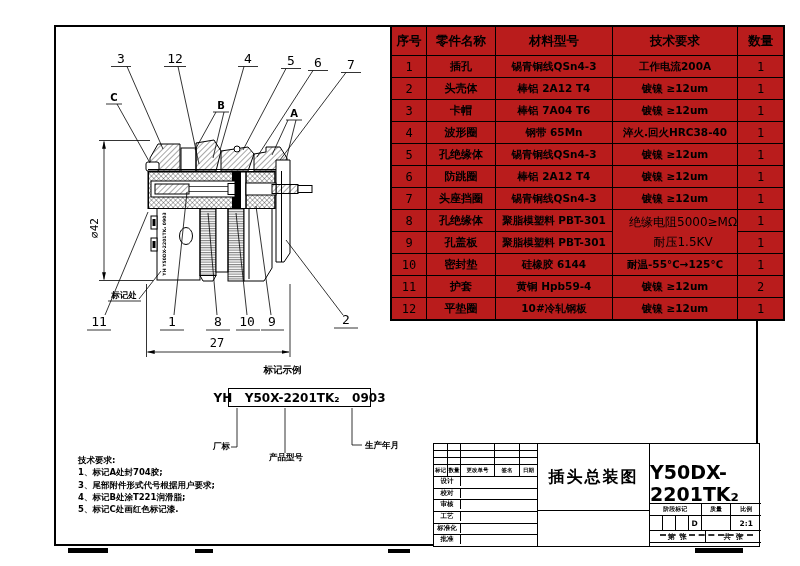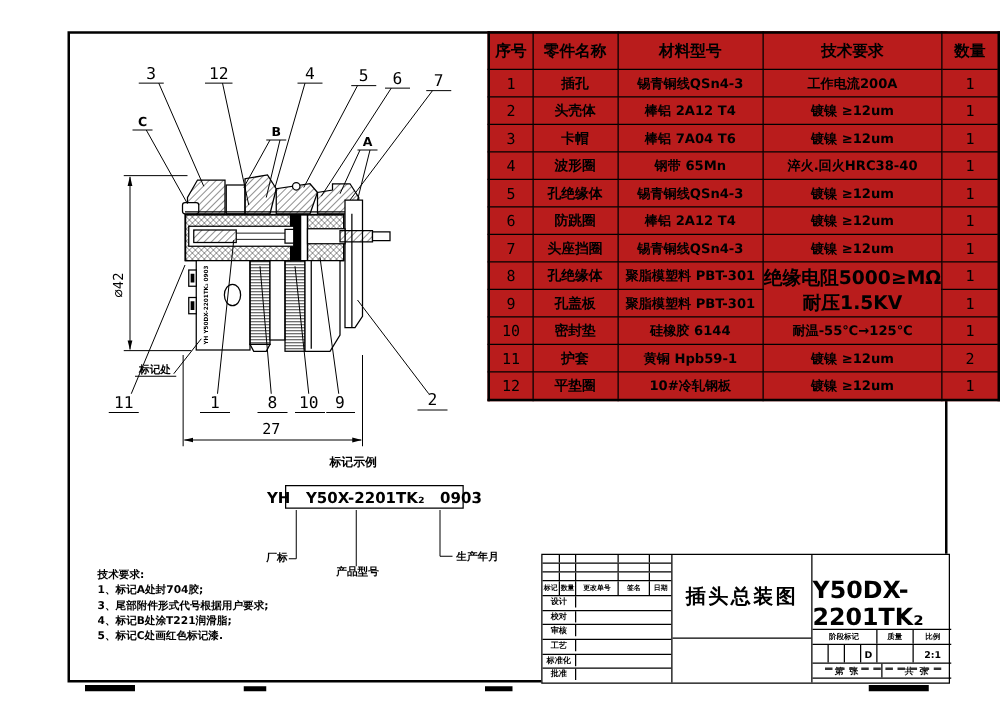--- a/index.html
+++ b/index.html
@@ -12,21 +12,21 @@
               border:2px solid #000;background:#b91c1c;}
   table.parts td{border:1px solid #000;text-align:center;vertical-align:middle;padding:0;
                  overflow:hidden;white-space:nowrap;}
   table.parts tr.hd td{height:28px;font-weight:bold;font-size:12.5px;}
   table.parts tr.r td{height:21px;}
   .c-no{width:34px;font-family:"DejaVu Sans Mono",monospace;font-size:12px;}
   .c-name{width:68px;font-weight:bold;font-size:11px;}
   .c-mat{width:116px;font-weight:bold;font-size:10.5px;margin-top:44px;}
   .c-req{width:107px;font-weight:bold;font-size:10.5px;}
   .c-qty{width:45px;font-family:"DejaVu Sans Mono",monospace;font-size:12px;}
-  .two-line div{line-height:20px;font-weight:bold;font-size:15px;}
+  .two-line div{line-height:20px;font-weight:normal;font-size:12px;margin-left:16px;}
 
   
   .mk-title{position:absolute;left:240px;top:364px;width:85px;text-align:center;
             font-weight:bold;font-size:9.5px;}
   .mk-box{position:absolute;left:228px;top:388px;width:143px;height:19px;border:1.5px solid #000;
           box-sizing:border-box;display:flex;align-items:center;justify-content:center;
           font-weight:bold;font-size:12px;white-space:pre;}
   .mk-lab{position:absolute;font-weight:bold;font-size:8.5px;white-space:nowrap;}
 
   
@@ -294,21 +294,21 @@
     <tr class="r">
       <td class="c-no">10</td>
       <td class="c-name">密封垫</td>
       <td class="c-mat">硅橡胶 6144</td>
       <td class="c-req">耐温-55℃→125℃</td>
       <td class="c-qty">1</td>
     </tr>
     <tr class="r">
       <td class="c-no">11</td>
       <td class="c-name">护套</td>
-      <td class="c-mat">黄铜 Hpb59-1</td>
+      <td class="c-mat">黄铜 Hpb59-4</td>
       <td class="c-req">镀镍 ≥12um</td>
       <td class="c-qty">2</td>
     </tr>
     <tr class="r">
       <td class="c-no">12</td>
       <td class="c-name">平垫圈</td>
       <td class="c-mat">10#冷轧钢板</td>
       <td class="c-req">镀镍 ≥12um</td>
       <td class="c-qty">1</td>
     </tr>

